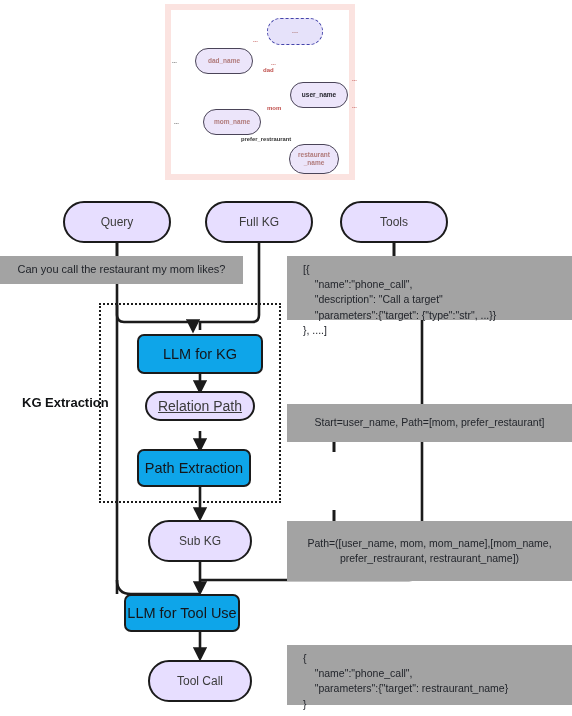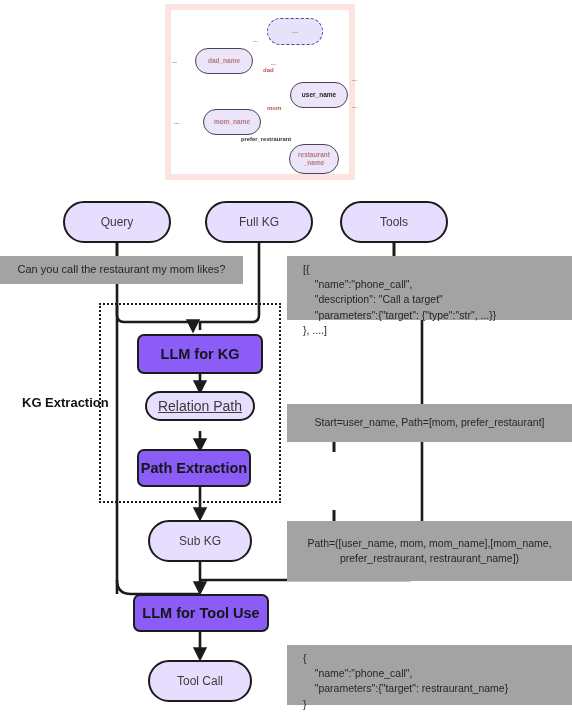--- a/index.html
+++ b/index.html
@@ -32,22 +32,22 @@
   .node{
     position:absolute;box-sizing:border-box;
     display:flex;align-items:center;justify-content:center;text-align:center;
     font-family:"Liberation Sans", sans-serif;
   }
   .pill{
     background:#e7deff;border:2.2px solid #1b1b1b;border-radius:40px;
     font-size:12px;color:#3b3b3b;
   }
   .rect{
-    background:#8b5cf6;border:2.2px solid #1b1b1b;border-radius:7px;
-    font-size:14.5px;font-weight:bold;color:#14161a;
+    background:#0ea5e9;border:2.2px solid #1b1b1b;border-radius:7px;
+    font-size:14.5px;font-weight:normal;color:#14161a;
   }
   .textbox{
     position:absolute;background:#a3a3a3;box-sizing:border-box;
     font-size:10.5px;color:#22252b;line-height:1.45;
     padding:6px 16px;white-space:pre;
   }
   .textbox.center{display:flex;align-items:center;justify-content:center;
     text-align:center;white-space:pre-line;}
   .section-label{
     position:absolute;font-size:13px;font-weight:bold;color:#101214;
@@ -153,21 +153,21 @@
 <div class="node pill" style="left:340px;top:201px;width:108px;height:42px;">Tools</div>
 
 <div class="node rect" style="left:137px;top:334px;width:126px;height:40px;">LLM for KG</div>
 
 <div class="node pill" style="left:145px;top:391px;width:110px;height:30px;font-size:14px;text-decoration:underline;">Relation Path</div>
 
 <div class="node rect" style="left:137px;top:449px;width:114px;height:38px;">Path Extraction</div>
 
 <div class="node pill" style="left:148px;top:520px;width:104px;height:42px;">Sub KG</div>
 
-<div class="node rect" style="left:133px;top:594px;width:136px;height:38px;">LLM for Tool Use</div>
+<div class="node rect" style="left:124px;top:594px;width:116px;height:38px;">LLM for Tool Use</div>
 
 <div class="node pill" style="left:148px;top:660px;width:104px;height:42px;">Tool Call</div>
 
 <div class="textbox center" style="left:0px;top:256px;width:243px;height:28px;font-size:11px;">Can you call the restaurant my mom likes?</div>
 
 <div class="textbox" style="left:287px;top:256px;width:285px;height:64px;">[{
     "name":"phone_call",
     "description": "Call a target"
     "parameters":{"target": {"type":"str", ...}}
 }, ....]</div>

